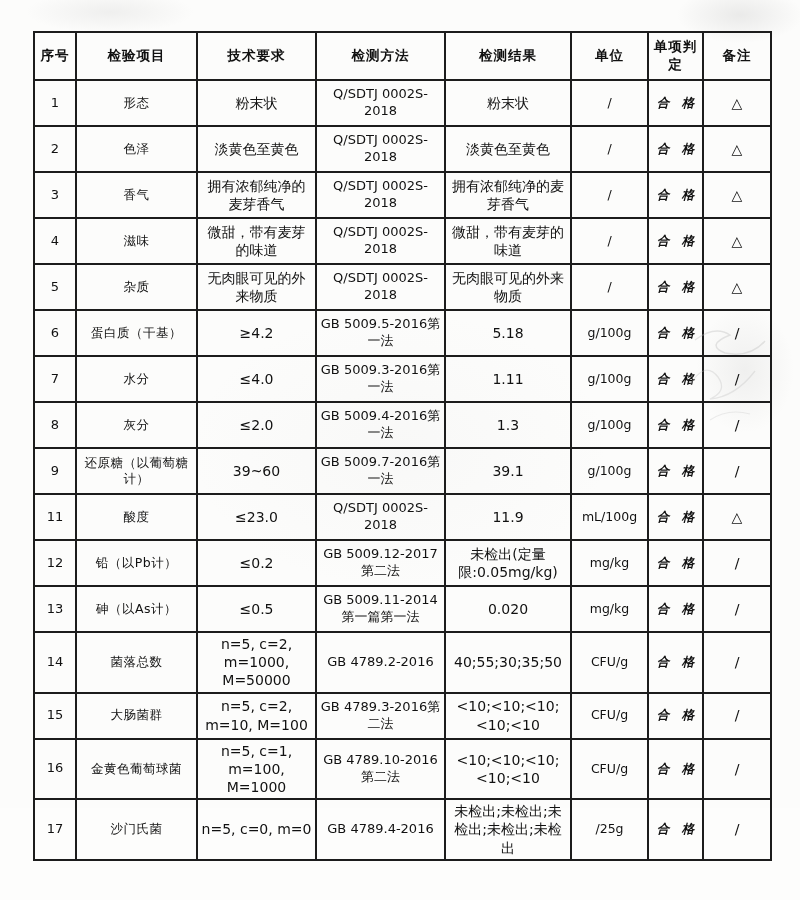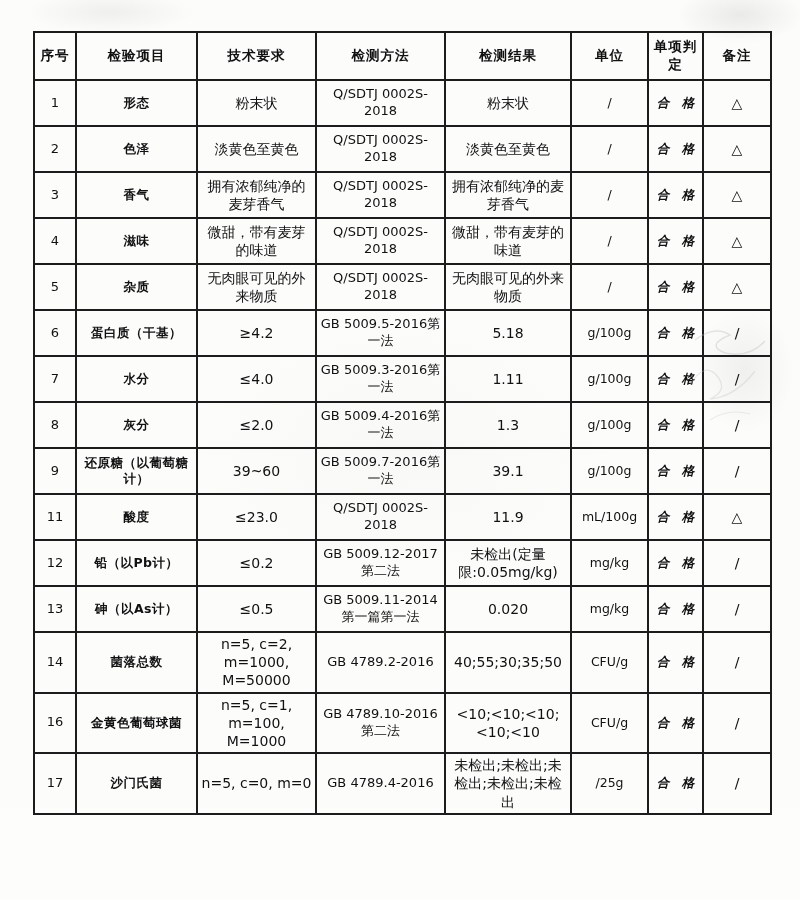--- a/index.html
+++ b/index.html
@@ -42,21 +42,21 @@
     height: 48px;
     letter-spacing: 1px;
   }
   td {
     font-size: 12.5px;
     height: 46px;
   }
   td.c-requirement, td.c-result { font-size: 14px; }
   td.c-method { font-size: 13px; }
   td.c-no { font-size: 13px; }
-  td.c-item { font-weight: 700; letter-spacing: .5px; }
+  td.c-item { font-weight: 400; letter-spacing: .5px; }
   td.c-judgment { font-weight: 600; white-space: nowrap; font-style: italic; }
   td.c-remark { font-size: 14px; }
   tbody tr:last-child td { height: 54px; }
   .artifact-svg {
     position: absolute;
     left: 680px; top: 310px;
     opacity: .35;
     pointer-events: none;
   }
 </style>
@@ -213,20 +213,30 @@
           <td class="c-no">14</td>
           <td class="c-item">菌落总数</td>
           <td class="c-requirement">n=5, c=2, m=1000, M=50000</td>
           <td class="c-method">GB 4789.2-2016</td>
           <td class="c-result">40;55;30;35;50</td>
           <td class="c-unit">CFU/g</td>
           <td class="c-judgment">合　格</td>
           <td class="c-remark">/</td>
         </tr>
         <tr>
+          <td class="c-no">15</td>
+          <td class="c-item">大肠菌群</td>
+          <td class="c-requirement">n=5, c=2, m=10, M=100</td>
+          <td class="c-method">GB 4789.3-2016第二法</td>
+          <td class="c-result">&lt;10;&lt;10;&lt;10;&lt;10;&lt;10</td>
+          <td class="c-unit">CFU/g</td>
+          <td class="c-judgment">合　格</td>
+          <td class="c-remark">/</td>
+        </tr>
+        <tr>
           <td class="c-no">16</td>
           <td class="c-item">金黄色葡萄球菌</td>
           <td class="c-requirement">n=5, c=1, m=100, M=1000</td>
           <td class="c-method">GB 4789.10-2016 第二法</td>
           <td class="c-result">&lt;10;&lt;10;&lt;10;&lt;10;&lt;10</td>
           <td class="c-unit">CFU/g</td>
           <td class="c-judgment">合　格</td>
           <td class="c-remark">/</td>
         </tr>
         <tr>

